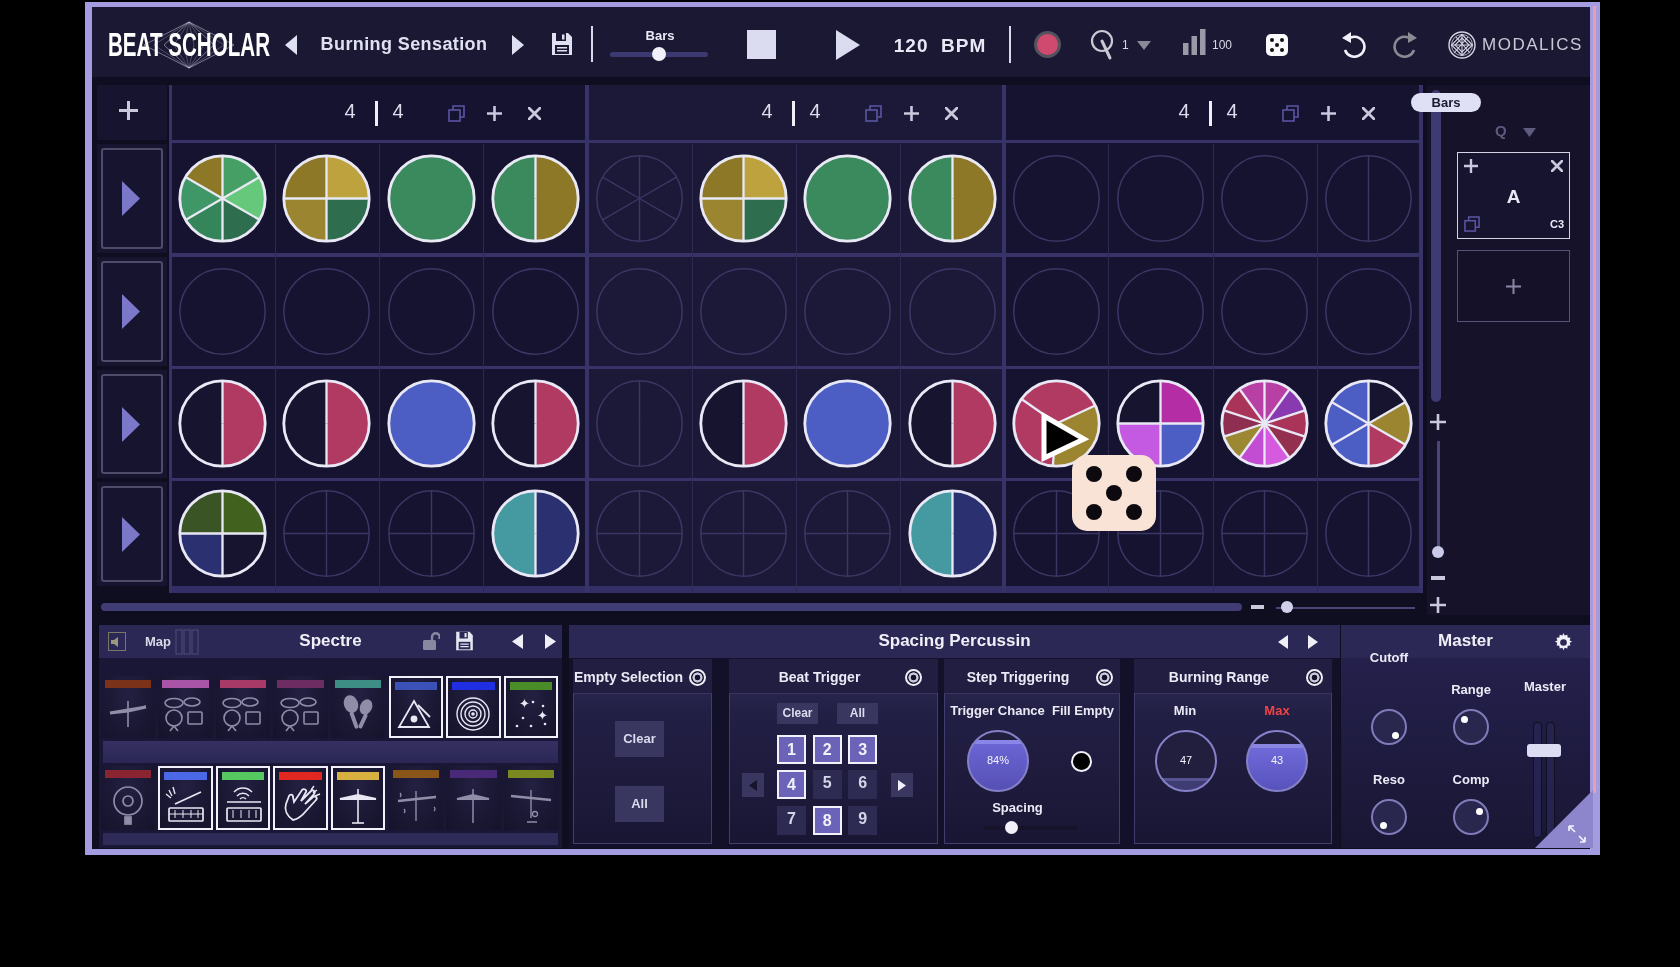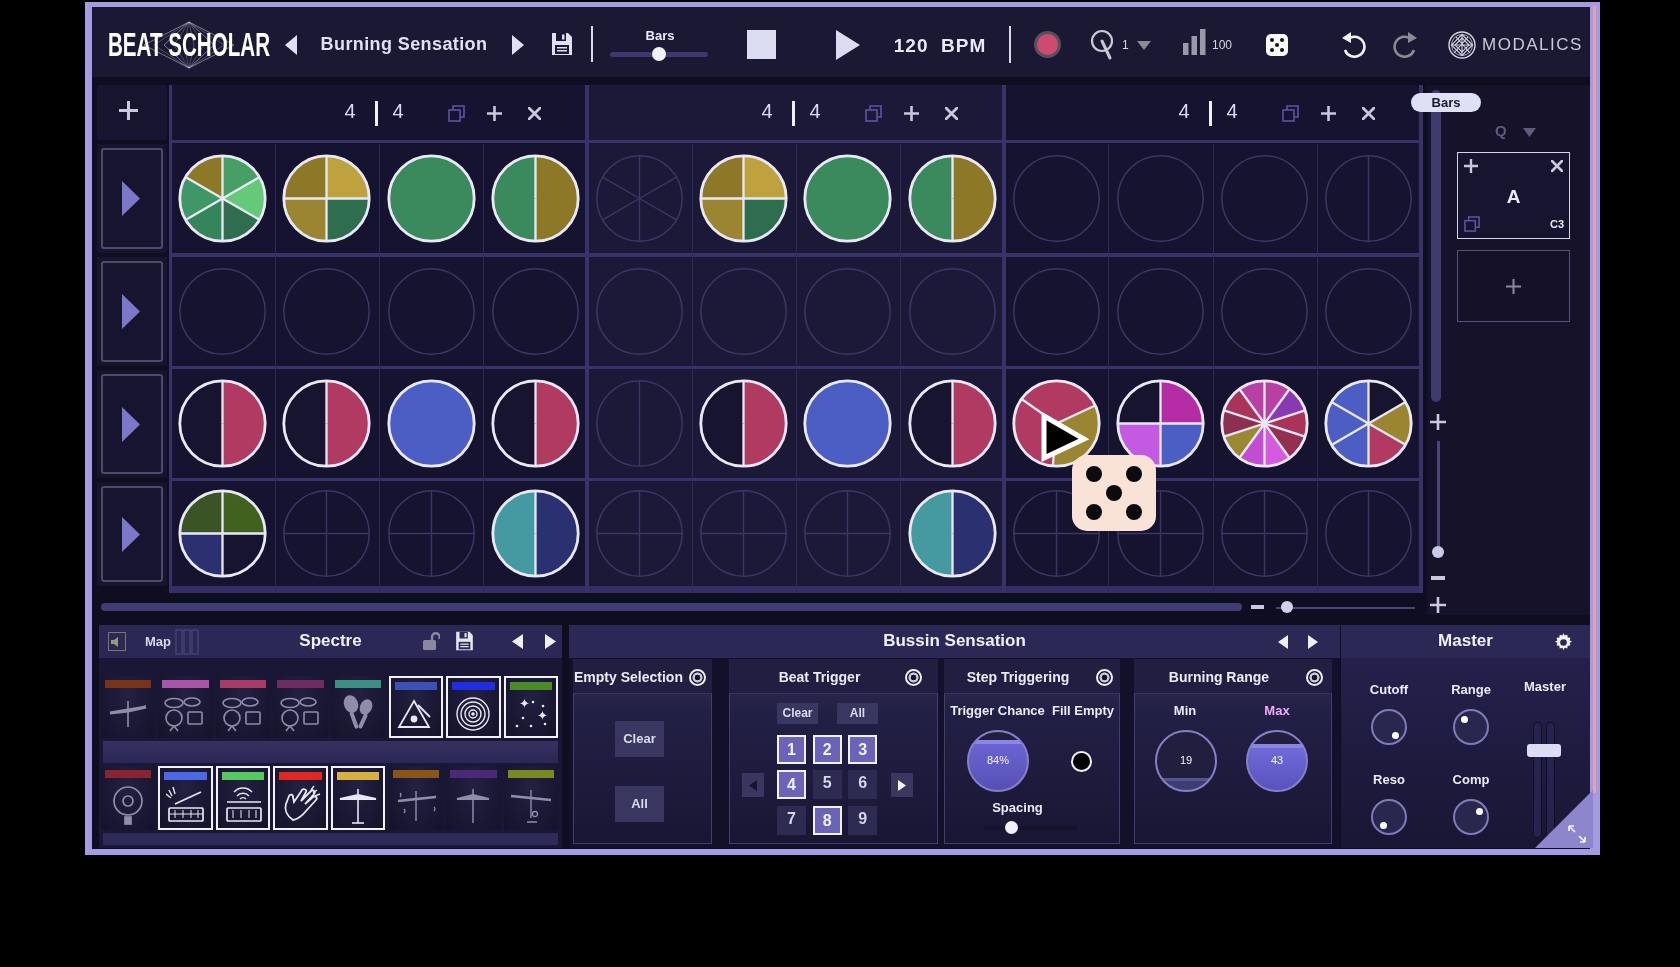--- a/index.html
+++ b/index.html
@@ -806,21 +806,21 @@
           <line x1="24" y1="6" x2="24" y2="34" stroke-width="1.4"></line>
 <circle cx="28" cy="30" r="2.5" fill="none" stroke-width="1.3"></circle>
           <line x1="20" y1="38" x2="30" y2="38" stroke-width="1.5"></line>
         </g>
       </svg>
     </div>
   </div>
 <div class="abs" style="left:103px;top:833px;width:455px;height:12px;background:#2e2b58;"></div>
 <div class="abs" style="left:569px;top:625px;width:771px;height:223px;background:#13102a;"></div>
 <div class="panelhdr" style="left:569px;top:625px;width:771px;height:33px;"></div>
-<div class="abs" style="left:569px;top:631px;width:771px;text-align:center;color:#f0eff8;font-size:17px;font-weight:bold;">Bussin Sensation</div>
+<div class="abs" style="left:569px;top:631px;width:771px;text-align:center;color:#f0eff8;font-size:17px;font-weight:bold;">Spacing Percussin</div>
 <svg class="abs" style="left:1277px;top:634px" width="12" height="16">
     <path d="M11 1 L1 8 L11 15 Z" fill="#f0eff8"></path>
   </svg>
 <svg class="abs" style="left:1307px;top:634px" width="12" height="16">
     <path d="M1 1 L11 8 L1 15 Z" fill="#f0eff8"></path>
   </svg>
 <div class="subpanel" style="left:573px;top:659px;width:139px;height:185px;"></div>
 <div class="abs" style="left:573px;top:659px;width:139px;height:35px;background:#211e42;border-bottom:1px solid #393464;"></div>
 <div class="abs" style="left:573px;top:669px;width:111px;text-align:center;color:#eceaf6;font-size:14px;font-weight:bold;">Empty Selection</div>
 <div class="radio" style="left:689px;top:669px;"></div>
@@ -859,33 +859,33 @@
 <div class="abs" style="left:967px;top:754px;width:62px;text-align:center;color:#f5f4fa;font-size:11px;">84%</div>
 <div class="abs" style="left:1071px;top:751px;width:21px;height:21px;border-radius:50%;background:#000;border:2px solid #f2f1fa;"></div>
 <div class="abs" style="left:970px;top:800px;width:95px;text-align:center;color:#eceaf6;font-weight:bold;font-size:13px;">Spacing</div>
 <div class="abs" style="left:984px;top:826px;width:93px;height:4px;border-radius:2px;background:#15122a;"></div>
 <div class="abs" style="left:1005px;top:821px;width:13px;height:13px;border-radius:50%;background:#f2f1fa;"></div>
 <div class="subpanel" style="left:1134px;top:659px;width:198px;height:185px;"></div>
 <div class="abs" style="left:1134px;top:659px;width:198px;height:35px;background:#211e42;border-bottom:1px solid #393464;"></div>
 <div class="abs" style="left:1134px;top:669px;width:170px;text-align:center;color:#eceaf6;font-size:14px;font-weight:bold;">Burning Range</div>
 <div class="radio" style="left:1306px;top:669px;"></div>
 <div class="abs" style="left:1155px;top:703px;width:60px;text-align:center;color:#eceaf6;font-weight:bold;font-size:13px;">Min</div>
-<div class="abs" style="left:1247px;top:703px;width:60px;text-align:center;color:#f0abfc;font-weight:bold;font-size:13px;">Max</div>
+<div class="abs" style="left:1247px;top:703px;width:60px;text-align:center;color:#ef4444;font-weight:bold;font-size:13px;">Max</div>
 <div class="abs" style="left:1155px;top:730px;width:62px;height:62px;border-radius:50%;border:2.5px solid #8581c8;background:linear-gradient(#211e3e 0 80%, #565390 80% 85%, #3f3c74 85% 100%);"></div>
-<div class="abs" style="left:1155px;top:754px;width:62px;text-align:center;color:#f5f4fa;font-size:11px;">19</div>
+<div class="abs" style="left:1155px;top:754px;width:62px;text-align:center;color:#f5f4fa;font-size:11px;">47</div>
 <div class="abs" style="left:1246px;top:730px;width:62px;height:62px;border-radius:50%;border:2.5px solid #8581c8;background:linear-gradient(#211e3e 0 20%, #8a85e0 20% 27%, #6f6ad8 27%, #5752bc 100%);"></div>
 <div class="abs" style="left:1246px;top:754px;width:62px;text-align:center;color:#f5f4fa;font-size:11px;">43</div>
 <div class="abs" style="left:1341px;top:625px;width:249px;height:223px;background:linear-gradient(#262250,#191634);"></div>
 <div class="panelhdr" style="left:1341px;top:625px;width:249px;height:33px;"></div>
 <div class="abs" style="left:1341px;top:631px;width:249px;text-align:center;color:#f0eff8;font-size:17px;font-weight:bold;">Master</div>
 <svg class="abs" style="left:1554px;top:633px" width="19" height="19" viewBox="0 0 20 20">
 <path fill="#f2f1fa" d="M10 0 l1.2 2.6 2.8 -0.8 0.4 2.9 2.9 0.4 -0.8 2.8 2.6 1.2 -2.6 1.2 0.8 2.8 -2.9 0.4 -0.4 2.9 -2.8 -0.8 -1.2 2.6 -1.2 -2.6 -2.8 0.8 -0.4 -2.9 -2.9 -0.4 0.8 -2.8 -2.6 -1.2 2.6 -1.2 -0.8 -2.8 2.9 -0.4 0.4 -2.9 2.8 0.8 Z"></path>
 <circle cx="10" cy="10" r="3.5" fill="#2b2855"></circle>
   </svg>
-<div class="knob-lbl" style="left:1349px;top:682px;width:80px;">Cutoff</div>
+<div class="knob-lbl" style="left:1349px;top:650px;width:80px;">Cutoff</div>
 <div class="abs" style="left:1371px;top:709px;width:36px;height:36px;border-radius:50%;background:#2a274e;border:2px solid #7f7bb8;"></div>
 <div class="abs" style="left:1392.2px;top:731.5px;width:7px;height:7px;border-radius:50%;background:#fff;"></div>
 <div class="knob-lbl" style="left:1431px;top:682px;width:80px;">Range</div>
 <div class="abs" style="left:1453px;top:709px;width:36px;height:36px;border-radius:50%;background:#2a274e;border:2px solid #7f7bb8;"></div>
 <div class="abs" style="left:1460.8px;top:715.5px;width:7px;height:7px;border-radius:50%;background:#fff;"></div>
 <div class="knob-lbl" style="left:1349px;top:772px;width:80px;">Reso</div>
 <div class="abs" style="left:1371px;top:799px;width:36px;height:36px;border-radius:50%;background:#2a274e;border:2px solid #7f7bb8;"></div>
 <div class="abs" style="left:1379.5px;top:822.1px;width:7px;height:7px;border-radius:50%;background:#fff;"></div>
 <div class="knob-lbl" style="left:1431px;top:772px;width:80px;">Comp</div>
 <div class="abs" style="left:1453px;top:799px;width:36px;height:36px;border-radius:50%;background:#2a274e;border:2px solid #7f7bb8;"></div>

